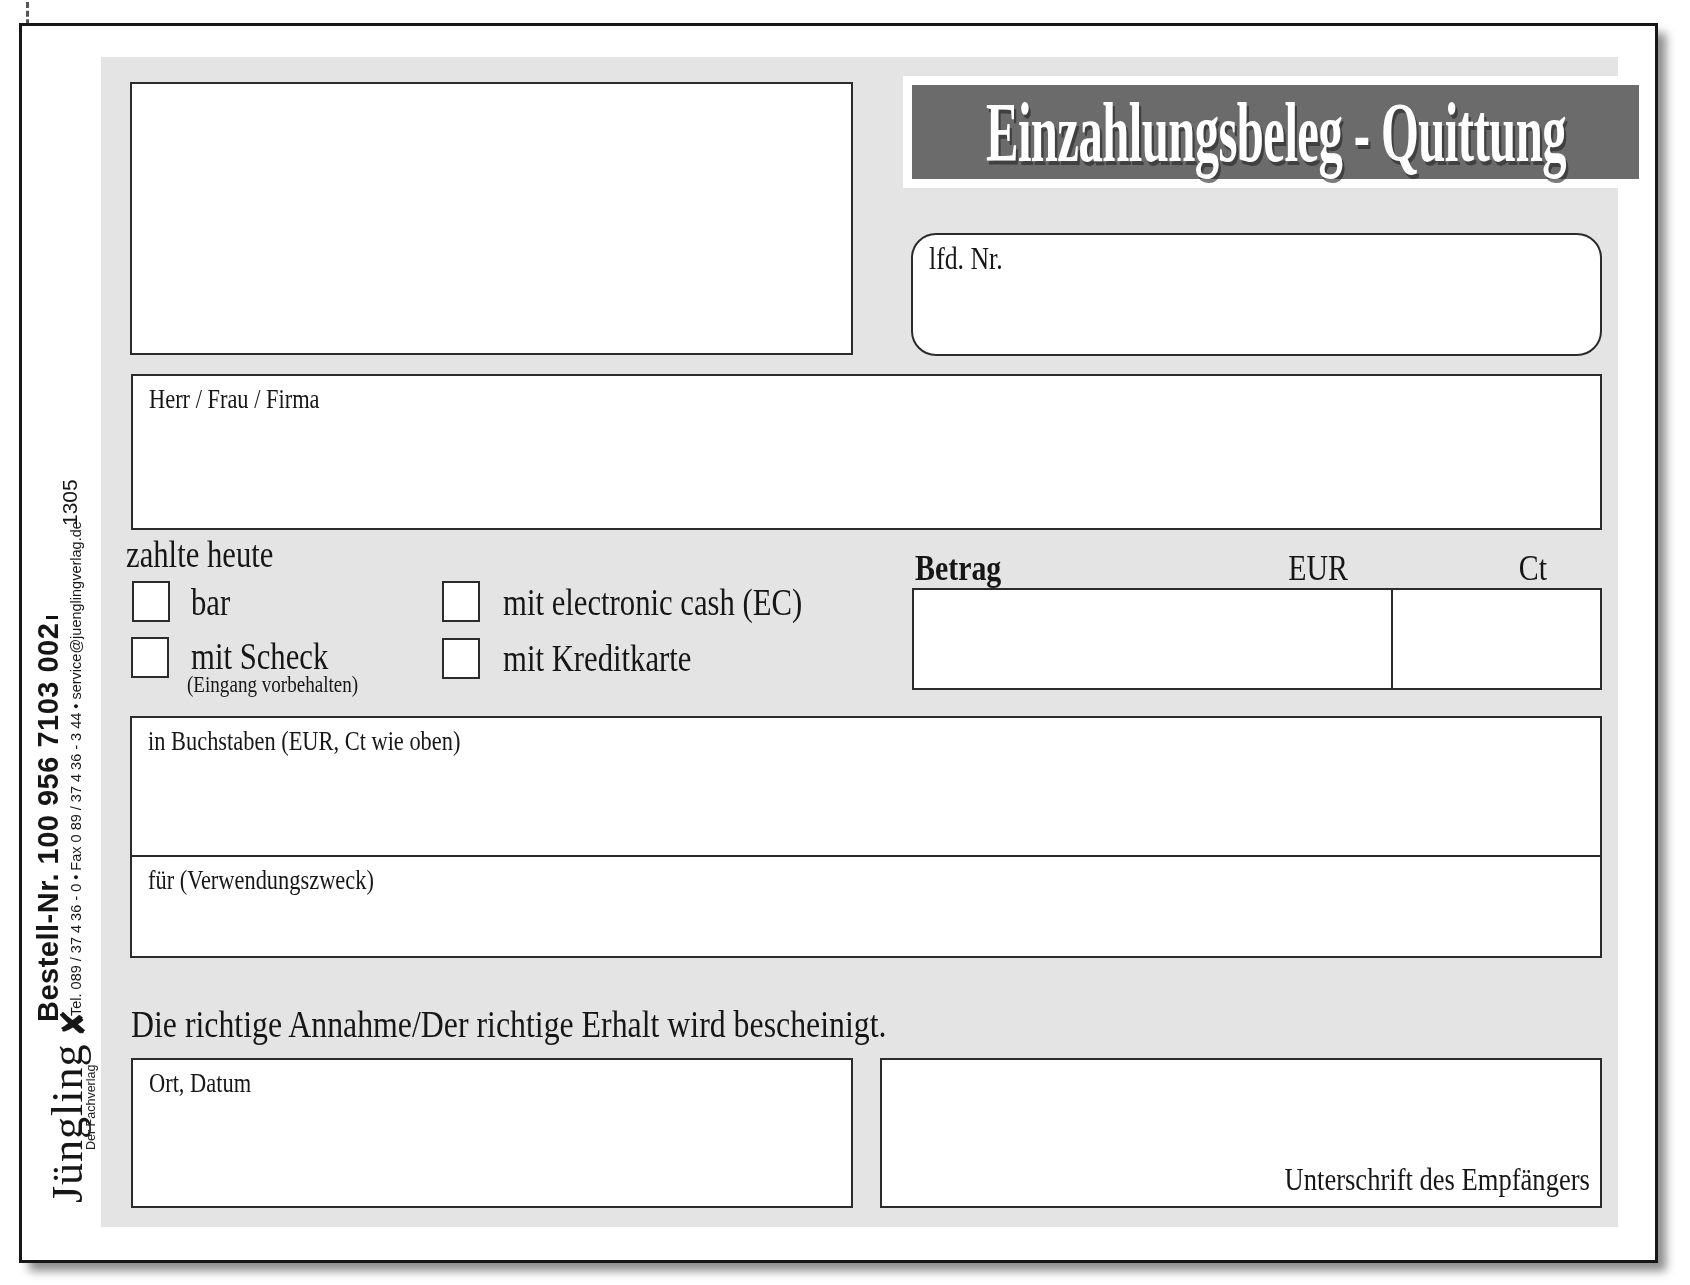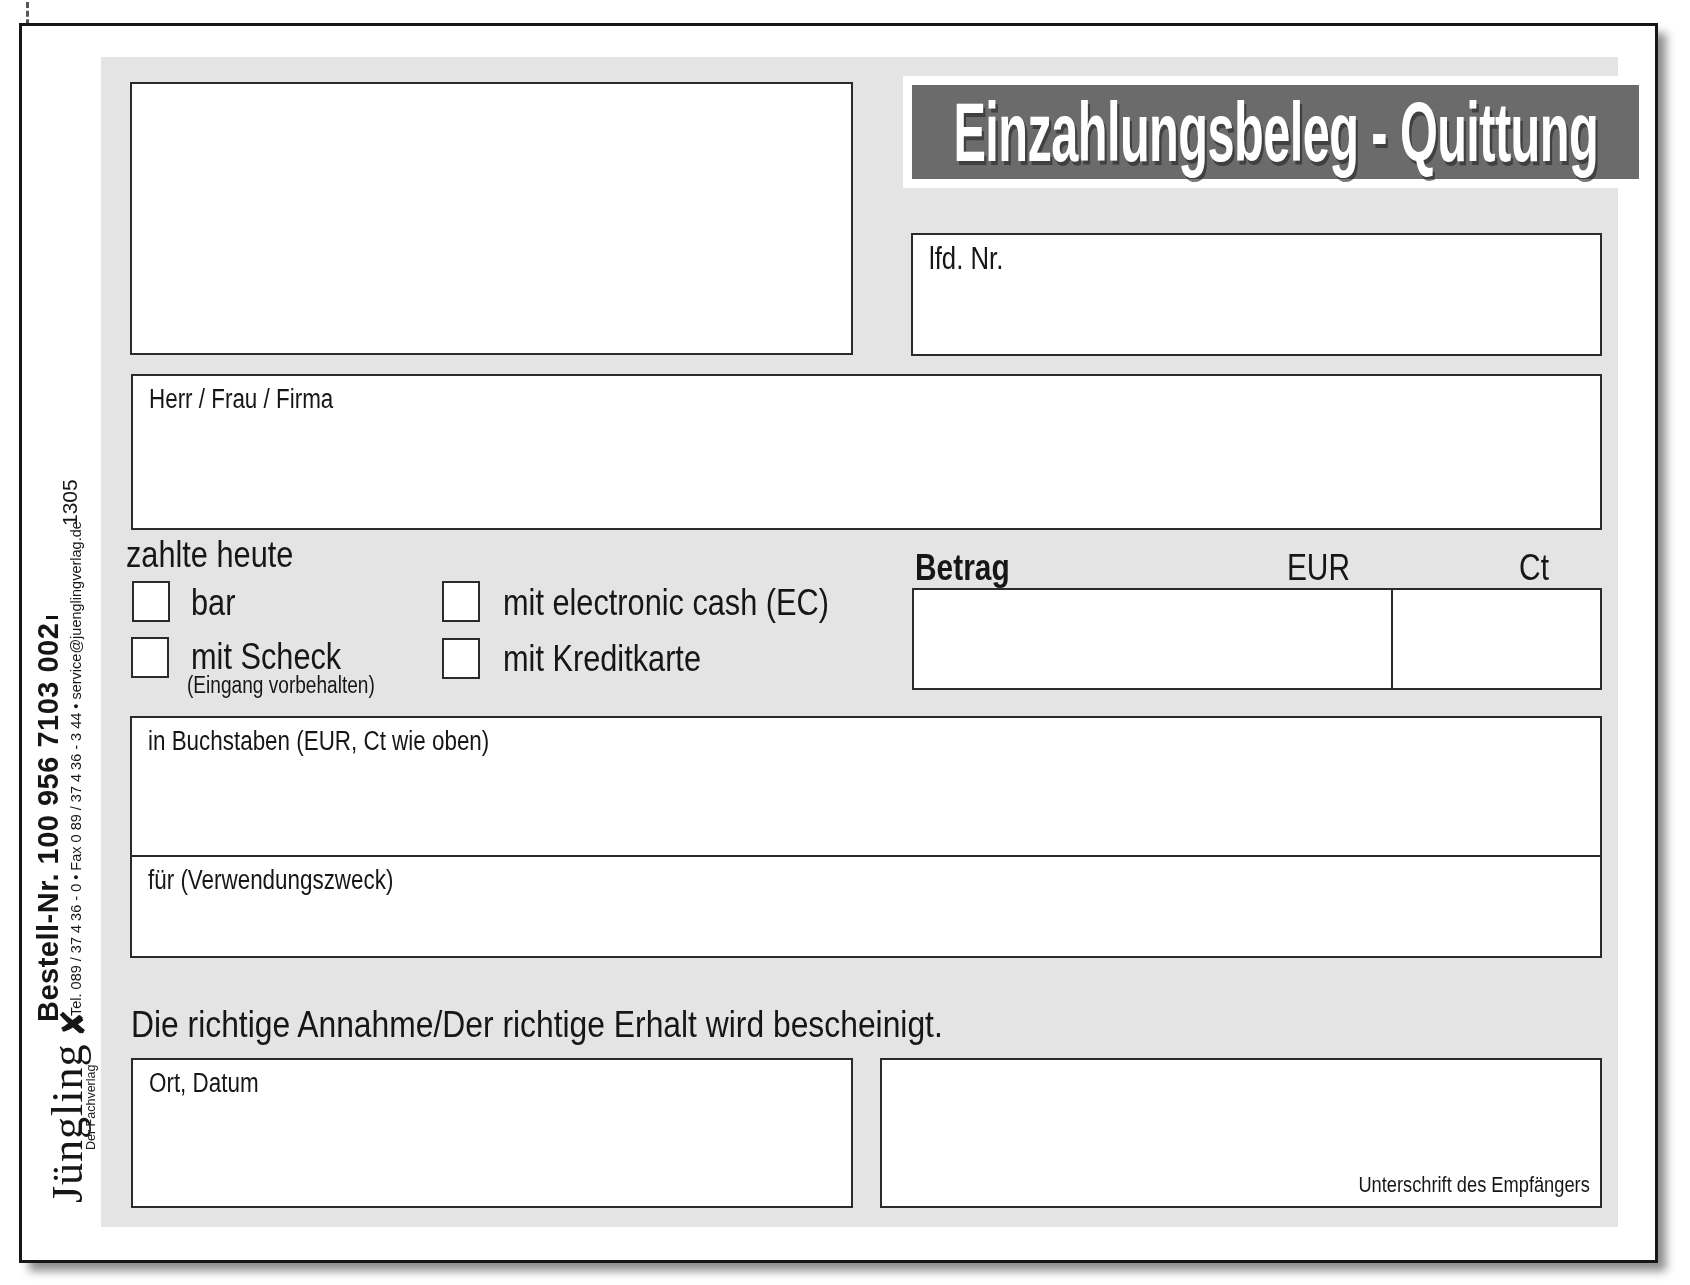--- a/index.html
+++ b/index.html
@@ -1,50 +1,50 @@
 <!DOCTYPE html>
 <html><head>
 <meta charset="utf-8">
 <style>
   html,body{margin:0;padding:0;background:#fff;}
   #stage{position:relative;width:1690px;height:1285px;background:#fff;overflow:hidden;
          font-family:"Liberation Sans","DejaVu Sans",sans-serif;color:#161616;}
-  .abs{position:absolute;}
+  .abs{position:absolute;font-family:Liberation Serif, serif;}
   
   #page{left:19px;top:23px;width:1639px;height:1240px;border:3px solid #161616;background:#fff;
         box-sizing:border-box;box-shadow:9px 9px 9px -1px rgba(0,0,0,.45);}
   #formbg{left:101px;top:57px;width:1517px;height:1170px;background:#e4e4e4;}
   
   .cropmark{left:26px;width:0;border-left:3px dashed #555;}
   #cropTop{top:2px;height:58px;}
   #cropBottom{top:1229px;height:33px;}
   
   .wbox{background:#fff;border:2px solid #2b2b2b;box-sizing:border-box;}
   #addressBox{left:130px;top:82px;width:723px;height:273px;}
-  #lfdBox{left:911px;top:233px;width:691px;height:123px;}
+  #lfdBox{left:911px;top:233px;width:691px;height:123px;border-radius:25px;}
   #nameBox{left:131px;top:374px;width:1471px;height:156px;}
   #amountBox{left:912px;top:588px;width:690px;height:102px;}
   #amountDivider{left:477px;top:0;height:100%;width:0;border-left:2px solid #2b2b2b;}
   #wordsBox{left:130px;top:716px;width:1472px;height:142px;}
   #purposeBox{left:130px;top:855px;width:1472px;height:103px;}
   #placeBox{left:131px;top:1058px;width:722px;height:150px;}
   #signBox{left:880px;top:1058px;width:722px;height:150px;}
   
   #banner{left:903px;top:76px;width:745px;height:112px;background:#6b6b6b;border:9px solid #fff;
           box-sizing:border-box;display:flex;align-items:center;justify-content:center;overflow:visible;}
   #banner .bt{font-size:84px;font-weight:bold;color:#fff;letter-spacing:-1px;white-space:nowrap;
           transform:scaleX(.58);transform-origin:50% 50%;
           text-shadow:4px 4px 0 rgba(35,35,35,.6);}
   
   .cd{display:inline-block;transform:scaleX(.83);transform-origin:0 0;white-space:nowrap;}
   .cdr{display:inline-block;transform:scaleX(.83);transform-origin:100% 0;white-space:nowrap;}
   
   .boxlabel{position:absolute;left:16px;top:8px;font-size:27px;}
   #lfdBox .boxlabel{font-size:31px;top:6px;}
-  #signLabel{position:absolute;right:10px;bottom:8px;font-size:22px;text-align:right;}
+  #signLabel{position:absolute;right:10px;bottom:8px;font-size:32px;text-align:right;}
   .biglab{font-size:37px;line-height:1;}
   #zahlteLbl{left:126px;top:536px;}
   #betragLbl{left:915px;top:547px;font-weight:bold;font-size:36px;}
   #eurLbl{left:1232px;top:547px;width:160px;text-align:center;font-size:36px;}
   #ctLbl{left:1513px;top:547px;width:90px;text-align:left;font-size:36px;}
   #confirmLbl{left:131px;top:1006px;}
   #confirmLbl .cd{transform:scaleX(.86);}
   
   .cb{width:38px;height:41px;background:#fff;border:2px solid #2b2b2b;box-sizing:border-box;}
   #cb1{left:132px;top:581px;} #cb2{left:131px;top:637px;}

